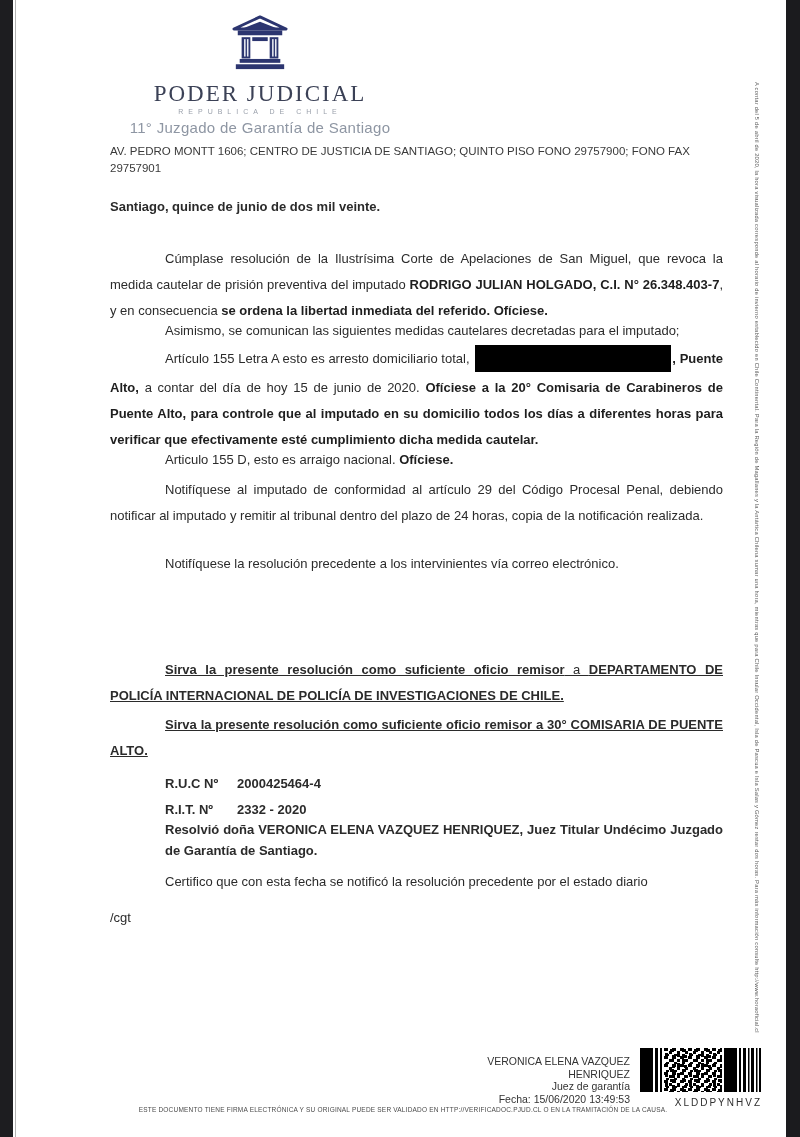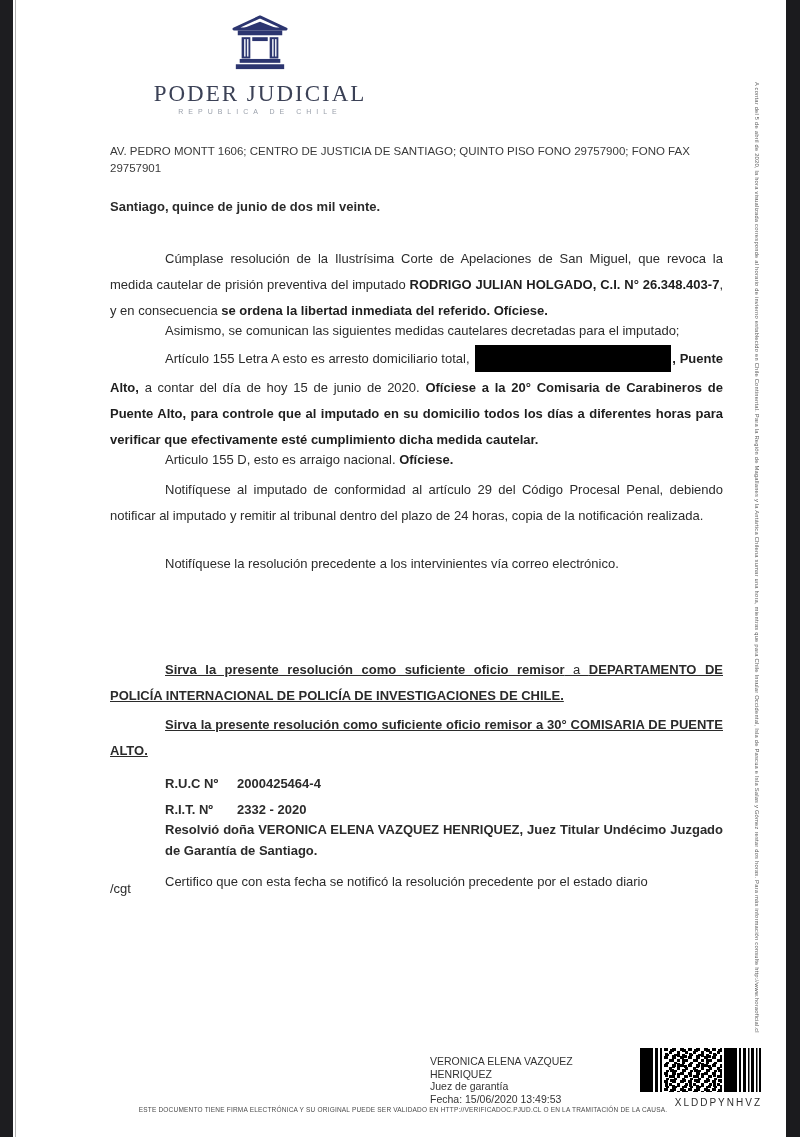--- a/index.html
+++ b/index.html
@@ -69,26 +69,26 @@
     display: inline-block; vertical-align: middle;
     width: 196px; height: 27px; background: #000; margin: 0 1px 3px 2px;
   }
 
   .ruc-row { top: 771px; left: 165px; width: 540px; display: flex; font-weight: bold; }
   .rit-row { top: 797px; left: 165px; width: 540px; display: flex; font-weight: bold; }
   .case-label { width: 72px; }
   .resolvio { top: 819px; left: 165px; width: 558px; font-weight: bold; line-height: 21px; text-align: justify; }
 
   .p-certifico { top: 869px; line-height: 26px; }
-  .p-cgt { top: 879px; line-height: 20px; }
+  .p-cgt { top: 908px; line-height: 20px; }
 
   
   .sig-block {
     position: absolute; left: 430px; top: 1055px; width: 200px;
-    text-align: left; font-size: 10.5px; line-height: 12.5px; color: #333;
+    text-align: right; font-size: 10.5px; line-height: 12.5px; color: #333;
   }
   .barcode-wrap { position: absolute; left: 640px; top: 1048px; width: 122px; text-align: right; }
   .barcode-code { font-size: 10px; letter-spacing: 2px; color: #2e2e2e; margin-top: 1px; }
 
   .footer-note {
     position: absolute; left: 100px; top: 1106px; width: 606px;
     text-align: center; font-size: 6.5px; letter-spacing: 0.2px; color: #4a4a4a;
   }
 </style>
 </head>
@@ -116,20 +116,21 @@
           <rect x="42.5" y="26" width="1.6" height="18" fill="#e8eaf2" stroke="none"></rect>
           <rect x="45.5" y="26" width="1.6" height="18" fill="#e8eaf2" stroke="none"></rect>
           <rect x="22" y="24" width="16" height="4" stroke="none"></rect>
           <rect x="9" y="46.5" width="42" height="4" stroke="none"></rect>
           <rect x="5" y="52" width="50" height="5" stroke="none"></rect>
         </g>
       </svg>
     </div>
     <div class="org-title">PODER JUDICIAL</div>
     <div class="org-subtitle">REPUBLICA DE CHILE</div>
+    <div class="court-name">11° Juzgado de Garantía de Santiago</div>
   </div>
 
   <div class="address">AV. PEDRO MONTT 1606; CENTRO DE JUSTICIA DE SANTIAGO; QUINTO PISO FONO 29757900; FONO FAX 29757901</div>
 
   <div class="tblock dateline">
     <p>Santiago, quince de junio de dos mil veinte.</p>
   </div>
 
   <div class="tblock p-cumplase just indent">
     <p><span>Cúmplase resolución de la Ilustrísima Corte de Apelaciones de San Miguel, que revoca la medida cautelar de prisión preventiva del imputado </span><b>RODRIGO JULIAN HOLGADO, C.I. N° 26.348.403-7</b><span>, y en consecuencia </span><b>se ordena la libertad inmediata del referido. Ofíciese.</b></p>

